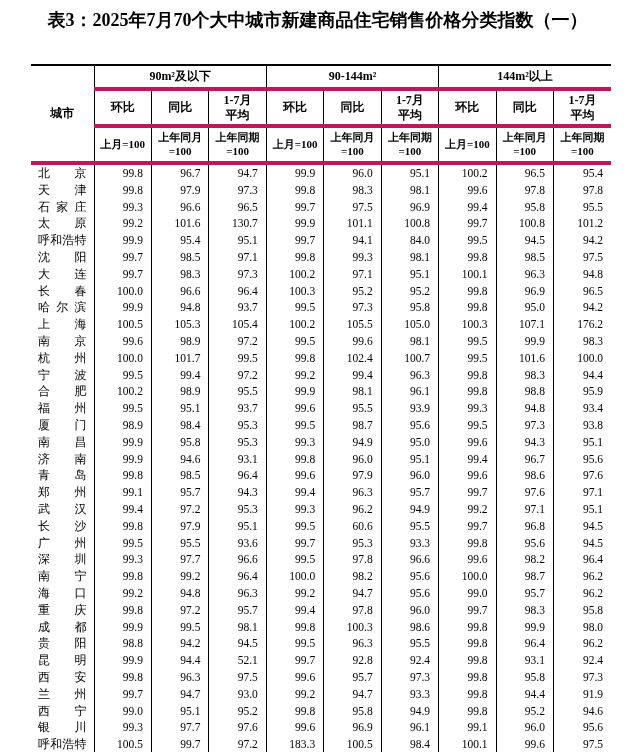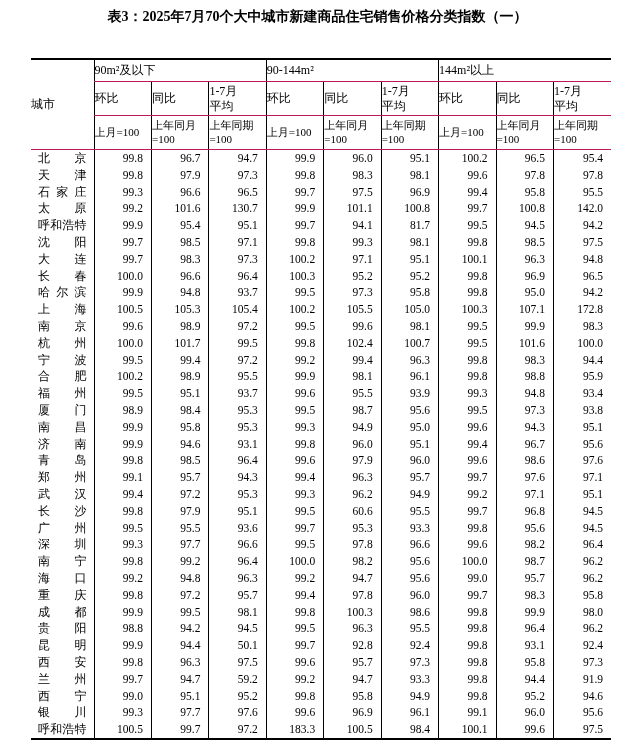--- a/index.html
+++ b/index.html
@@ -3,35 +3,35 @@
 <meta charset="utf-8">
 <style>
   html,body{margin:0;padding:0;}
   body{
     width:635px;height:752px;background:#ffffff;color:#000;
     font-family:"Liberation Serif","DejaVu Serif",serif;
     overflow:hidden;
   }
   .title{
     margin:8px 8px 0 8px;
-    font-size:14px;font-weight:bold;text-align:center;
+    font-size:18px;font-weight:bold;text-align:center;
     font-family:"Liberation Serif","DejaVu Serif",serif;
   }
   table.stats{
     border-collapse:collapse;table-layout:fixed;
     margin:32px 0 0 31px;width:580px;
     border-top:2px solid #000;border-bottom:2px solid #000;
   }
   col.city-col{width:63px;}
   col.d-col{width:57.4px;}
   th,td{border-left:1px solid #000;padding:0;}
   .first{border-left:none;}
   thead th{
-    border-bottom:1px solid #be185d;
-    font-weight:normal;text-align:left;vertical-align:middle;
+    border-bottom:4px solid #be185d;
+    font-weight:bold;text-align:center;vertical-align:middle;
   }
   th.city-h{font-size:12px;}
   tr.grp-row th{height:21px;font-size:12px;}
   tr.measure-row th{height:33px;font-size:12px;line-height:1.2;}
   tr.base-row th{height:33px;font-size:11px;line-height:1.2;}
   tr.measure-row th span,tr.base-row th span{display:block;}
   tbody td{height:16.8px;font-size:11.5px;line-height:16.8px;white-space:nowrap;overflow:hidden;}
   tbody td.num{text-align:right;padding-right:8px;}
   tbody td.city{
     padding:0 7px;font-size:12px;
@@ -181,30 +181,30 @@
         <tr>
           <td class="first city">太原</td>
           <td class="num">99.2</td>
           <td class="num">101.6</td>
           <td class="num">130.7</td>
           <td class="num">99.9</td>
           <td class="num">101.1</td>
           <td class="num">100.8</td>
           <td class="num">99.7</td>
           <td class="num">100.8</td>
-          <td class="num">142.0</td>
+          <td class="num">101.2</td>
         </tr>
         <tr>
           <td class="first city">呼和浩特</td>
           <td class="num">99.9</td>
           <td class="num">95.4</td>
           <td class="num">95.1</td>
           <td class="num">99.7</td>
           <td class="num">94.1</td>
-          <td class="num">81.7</td>
+          <td class="num">84.0</td>
           <td class="num">99.5</td>
           <td class="num">94.5</td>
           <td class="num">94.2</td>
         </tr>
         <tr>
           <td class="first city">沈阳</td>
           <td class="num">99.7</td>
           <td class="num">98.5</td>
           <td class="num">97.1</td>
           <td class="num">99.8</td>
@@ -253,21 +253,21 @@
         <tr>
           <td class="first city">上海</td>
           <td class="num">100.5</td>
           <td class="num">105.3</td>
           <td class="num">105.4</td>
           <td class="num">100.2</td>
           <td class="num">105.5</td>
           <td class="num">105.0</td>
           <td class="num">100.3</td>
           <td class="num">107.1</td>
-          <td class="num">172.8</td>
+          <td class="num">176.2</td>
         </tr>
         <tr>
           <td class="first city">南京</td>
           <td class="num">99.6</td>
           <td class="num">98.9</td>
           <td class="num">97.2</td>
           <td class="num">99.5</td>
           <td class="num">99.6</td>
           <td class="num">98.1</td>
           <td class="num">99.5</td>
@@ -487,21 +487,21 @@
           <td class="num">96.3</td>
           <td class="num">95.5</td>
           <td class="num">99.8</td>
           <td class="num">96.4</td>
           <td class="num">96.2</td>
         </tr>
         <tr>
           <td class="first city">昆明</td>
           <td class="num">99.9</td>
           <td class="num">94.4</td>
-          <td class="num">50.1</td>
+          <td class="num">52.1</td>
           <td class="num">99.7</td>
           <td class="num">92.8</td>
           <td class="num">92.4</td>
           <td class="num">99.8</td>
           <td class="num">93.1</td>
           <td class="num">92.4</td>
         </tr>
         <tr>
           <td class="first city">西安</td>
           <td class="num">99.8</td>
@@ -511,21 +511,21 @@
           <td class="num">95.7</td>
           <td class="num">97.3</td>
           <td class="num">99.8</td>
           <td class="num">95.8</td>
           <td class="num">97.3</td>
         </tr>
         <tr>
           <td class="first city">兰州</td>
           <td class="num">99.7</td>
           <td class="num">94.7</td>
-          <td class="num">59.2</td>
+          <td class="num">93.0</td>
           <td class="num">99.2</td>
           <td class="num">94.7</td>
           <td class="num">93.3</td>
           <td class="num">99.8</td>
           <td class="num">94.4</td>
           <td class="num">91.9</td>
         </tr>
         <tr>
           <td class="first city">西宁</td>
           <td class="num">99.0</td>

